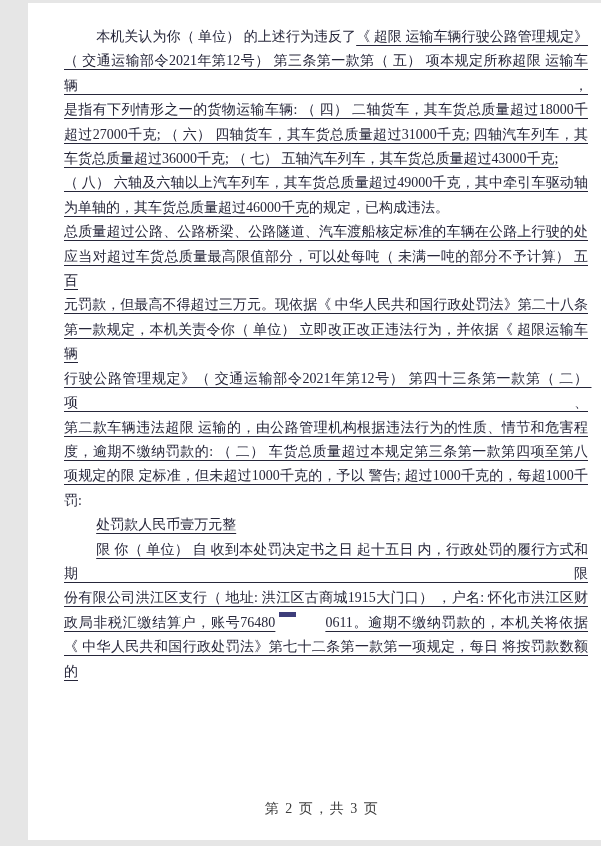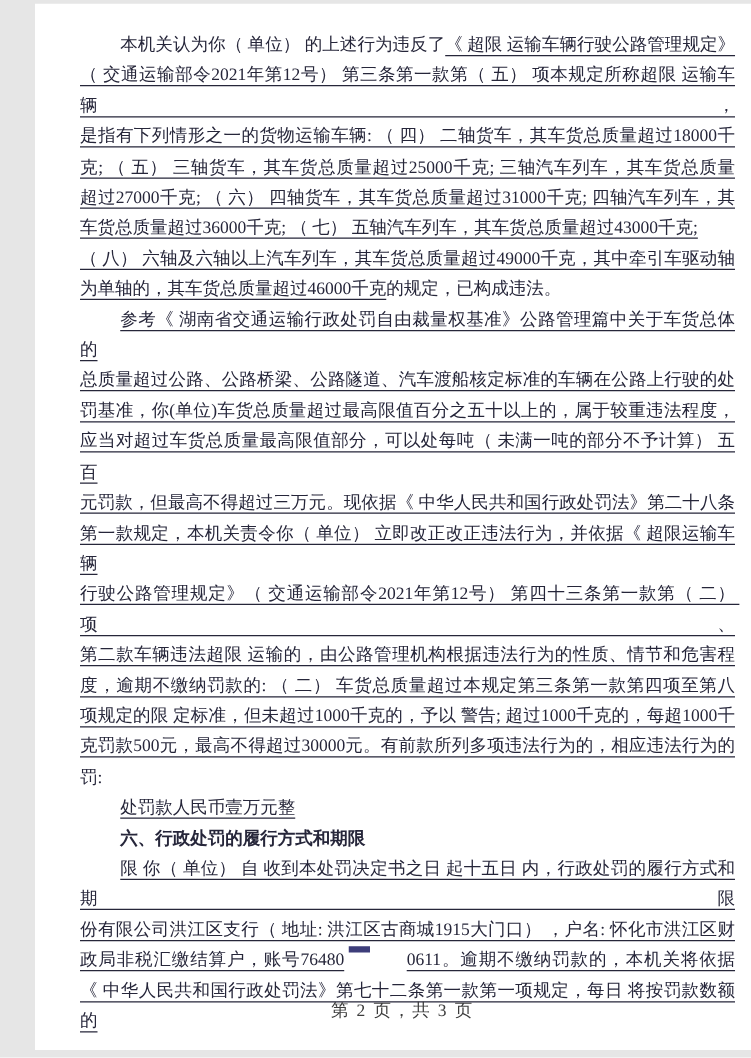--- a/index.html
+++ b/index.html
@@ -35,42 +35,37 @@
 </style>
 </head>
 <body>
 
 <div class="page">
   <div class="doc">
 
     <div class="ln jl ind"><span>本机关认为你（ 单位） 的上述行为违反了</span><span class="u">《 超限 运输车辆行驶公路管理规定》</span></div>
     <div class="ln jl"><span class="u">（ 交通运输部令2021年第12号） 第三条第一款第（ 五） 项本规定所称超限 运输车辆，</span></div>
     <div class="ln jl"><span class="u">是指有下列情形之一的货物运输车辆: （ 四） 二轴货车，其车货总质量超过18000千</span></div>
-    <div class="ln jl"><span class="u">克; （ 五） 三轴货车，其车货总质量超过25000千克; 三轴汽车列车，其车货总质量</span></div>
     <div class="ln jl"><span class="u">超过27000千克; （ 六） 四轴货车，其车货总质量超过31000千克; 四轴汽车列车，其</span></div>
     <div class="ln"><span class="u">车货总质量超过36000千克; （ 七） 五轴汽车列车，其车货总质量超过43000千克;</span></div>
     <div class="ln jl"><span class="u">（ 八） 六轴及六轴以上汽车列车，其车货总质量超过49000千克，其中牵引车驱动轴</span></div>
     <div class="ln"><span class="u">为单轴的，其车货总质量超过46000千克</span><span>的规定，已构成违法。</span></div>
 
-    <div class="ln jl ind"><span class="u">参考《 湖南省交通运输行政处罚自由裁量权基准》公路管理篇中关于车货总体的</span></div>
     <div class="ln jl"><span class="u">总质量超过公路、公路桥梁、公路隧道、汽车渡船核定标准的车辆在公路上行驶的处</span></div>
-    <div class="ln jl"><span class="u">罚基准，你(单位)车货总质量超过最高限值百分之五十以上的，属于较重违法程度，</span></div>
     <div class="ln jl"><span class="u">应当对超过车货总质量最高限值部分，可以处每吨（ 未满一吨的部分不予计算） 五百</span></div>
     <div class="ln jl"><span class="u">元罚款，但最高不得超过三万元。现依据《 中华人民共和国行政处罚法》第二十八条</span></div>
     <div class="ln jl"><span class="u">第一款规定，本机关责令你（ 单位） 立即改正改正违法行为，并依据《 超限运输车辆</span></div>
     <div class="ln jl"><span class="u">行驶公路管理规定》（ 交通运输部令2021年第12号） 第四十三条第一款第（ 二） 项、</span></div>
     <div class="ln jl"><span class="u">第二款车辆违法超限 运输的，由公路管理机构根据违法行为的性质、情节和危害程</span></div>
     <div class="ln jl"><span class="u">度，逾期不缴纳罚款的: （ 二） 车货总质量超过本规定第三条第一款第四项至第八</span></div>
     <div class="ln jl"><span class="u">项规定的限 定标准，但未超过1000千克的，予以 警告; 超过1000千克的，每超1000千</span></div>
-    <div class="ln jl"><span class="u">克罚款500元，最高不得超过30000元。有前款所列多项违法行为的，相应违法行为的</span></div>
     <div class="ln"><span>罚:</span></div>
 
     <div class="ln ind"><span class="u">处罚款人民币壹万元整</span></div>
 
-    <div class="ln ind hd"><span>六、行政处罚的履行方式和期限</span></div>
 
     <div class="ln jl ind"><span class="u">限 你（ 单位） 自 收到本处罚决定书之日 起十五日 内，行政处罚的履行方式和期限</span></div>
     <div class="ln jl"><span class="u">份有限公司洪江区支行（ 地址: 洪江区古商城1915大门口） ，户名: 怀化市洪江区财</span></div>
     <div class="ln jl"><span class="u">政局非税汇缴结算户，账号76480</span><span class="gap"><span class="bar"></span></span><span class="u">0611。逾期不缴纳罚款的，本机关将依据</span></div>
     <div class="ln jl"><span class="u">《 中华人民共和国行政处罚法》第七十二条第一款第一项规定，每日 将按罚款数额的</span></div>
 
   </div>
 
   <div class="footer"><span>第 2 页，共 3 页</span></div>
 </div>

